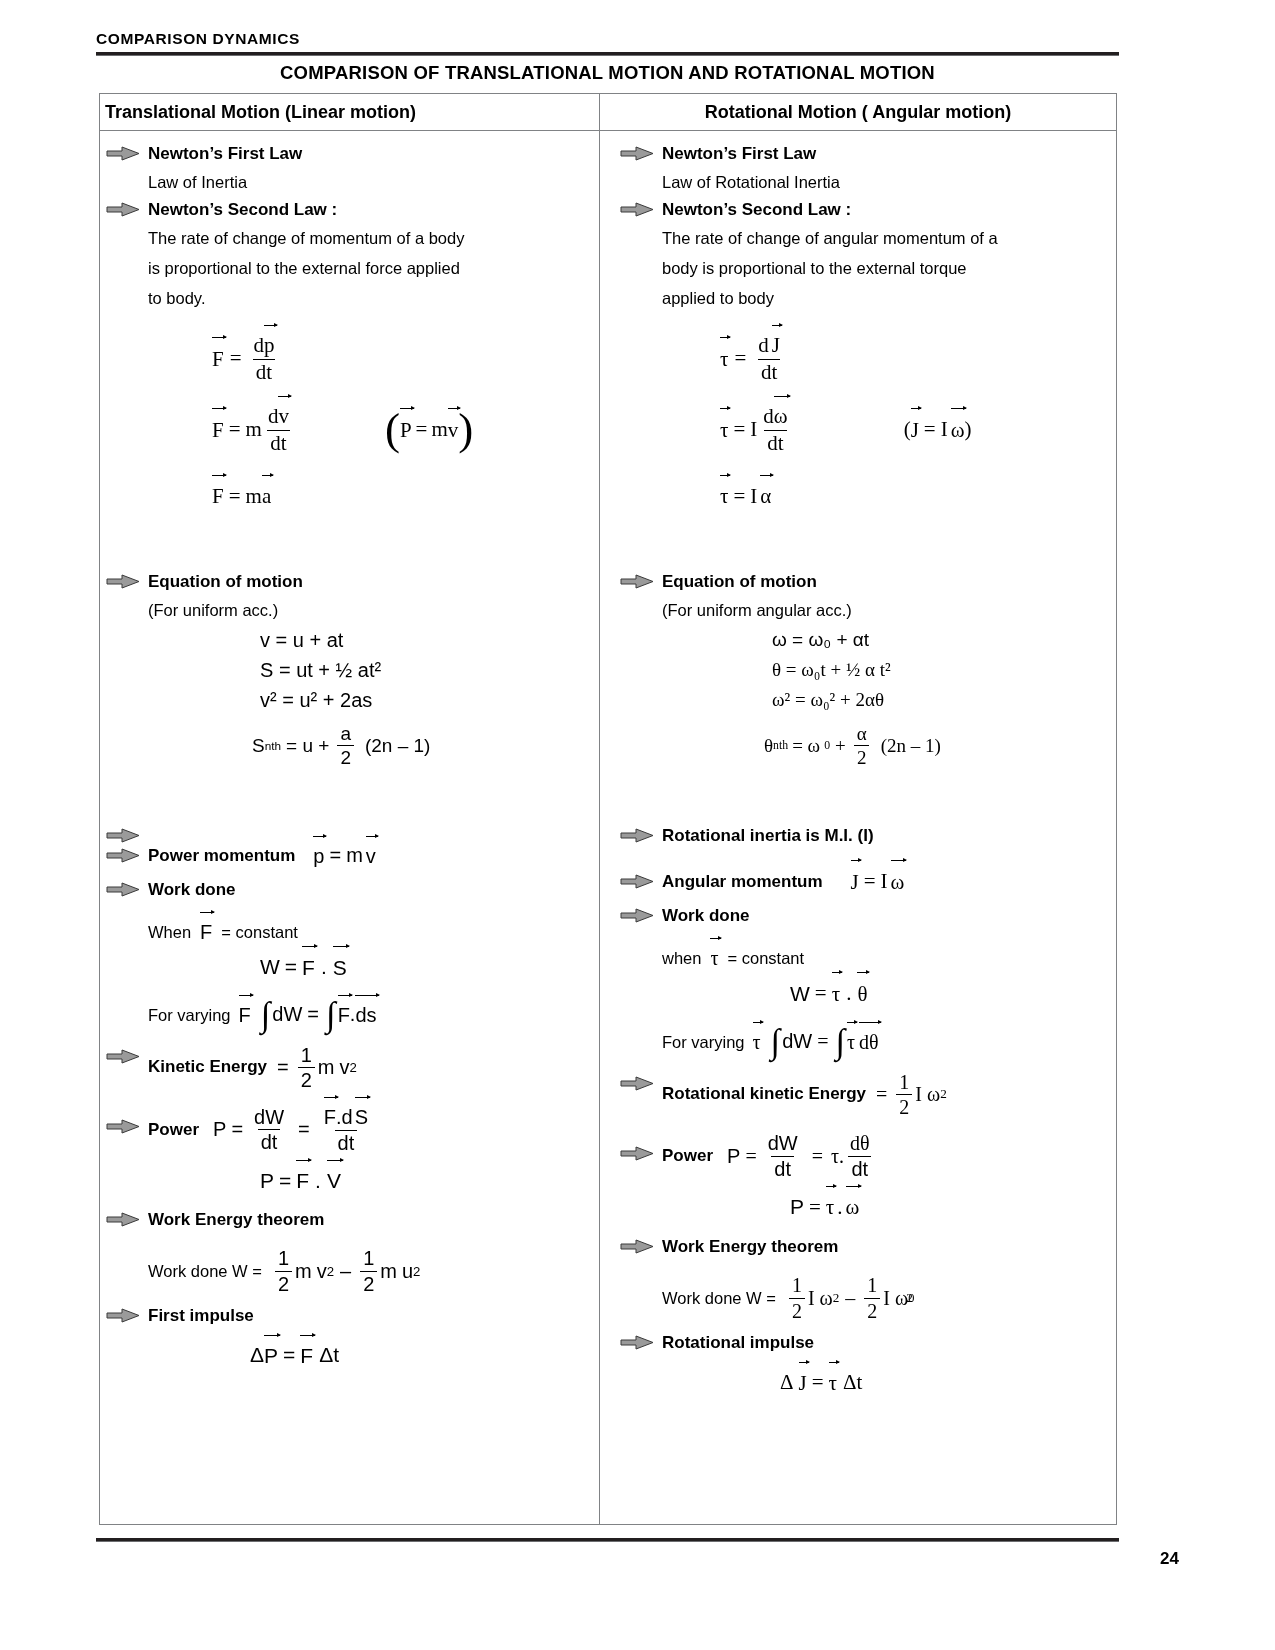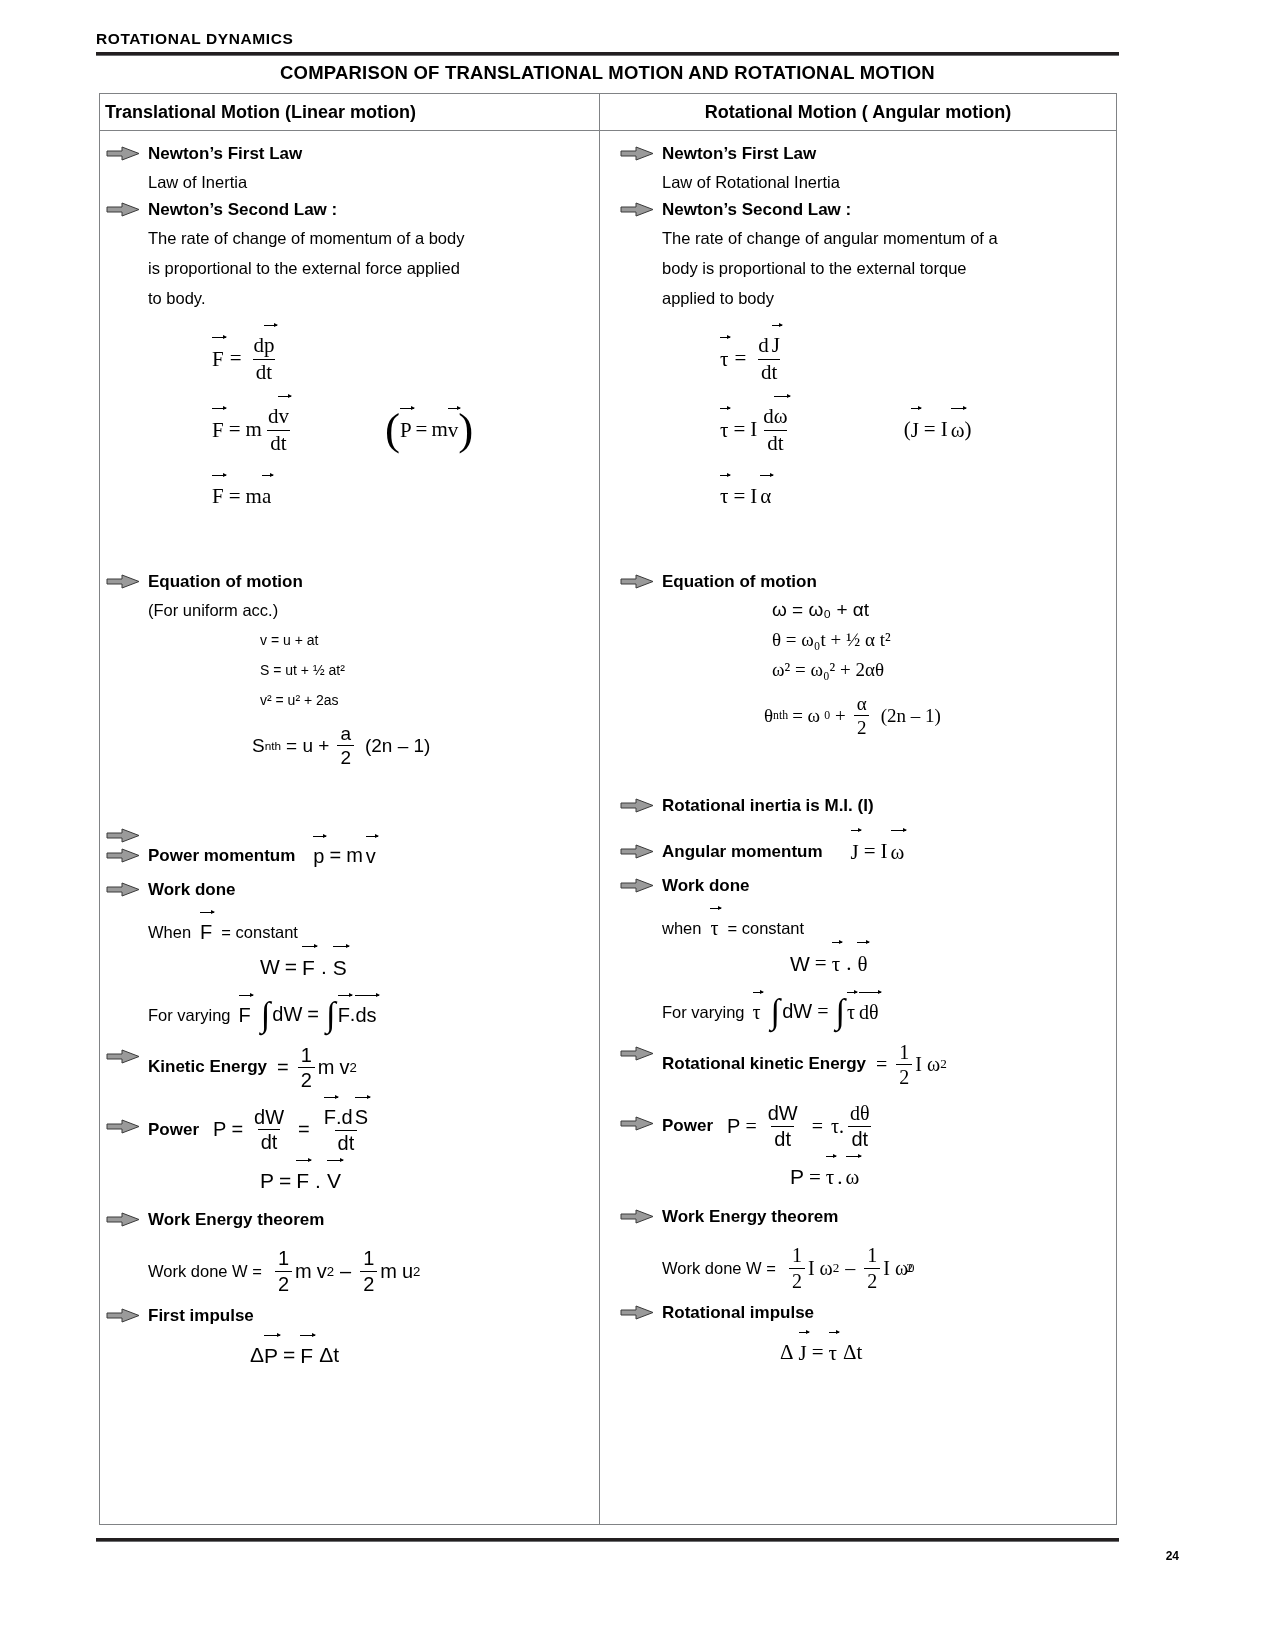--- a/index.html
+++ b/index.html
@@ -48,21 +48,21 @@
     top: 1538px;
     width: 1023px;
     height: 0;
     border-top: 3px solid #231f20;
     border-bottom: 1px solid #6d6e71;
   }
   .page-number {
     position: absolute;
     right: 96px;
     top: 1549px;
-    font-size: 12px;
+    font-size: 17px;
     font-weight: bold;
   }
 
   
   .table-title {
     position: absolute;
     left: 96px;
     top: 62px;
     width: 1023px;
     text-align: center;
@@ -129,21 +129,21 @@
     font-size: 17px;
     font-weight: bold;
     line-height: 26px;
   }
   .txt {
     font-size: 16.5px;
     line-height: 30px;
   }
   .sub {
     padding-left: 48px;
-    font-size: 14px;
+    font-size: 20px;
     line-height: 30px;
   }
   .spacer-8  { height: 8px; }
   .spacer-14 { height: 14px; }
   .spacer-20 { height: 20px; }
   .spacer-28 { height: 28px; }
   .spacer-40 { height: 40px; }
 
   
   .math {
@@ -210,21 +210,21 @@
   .inlinepair { display: flex; align-items: center; }
   .gap-90 { width: 90px; }
   .gap-110 { width: 110px; }
   .nowrap { white-space: nowrap; }
 </style>
 </head>
 <body>
 
 <div class="page">
 
-  <div class="running-head">ROTATIONAL DYNAMICS</div>
+  <div class="running-head">COMPARISON DYNAMICS</div>
   <div class="rule-top"></div>
 
   <div class="table-title">COMPARISON OF TRANSLATIONAL MOTION AND ROTATIONAL MOTION</div>
 
   <div class="tbl">
 
     <div class="tbl-head">
       <div class="cell head-left">Translational Motion (Linear motion)</div>
       <div class="cell head-right">Rotational Motion ( Angular motion)</div>
     </div>
@@ -597,20 +597,21 @@
         </div>
 
         <div class="spacer-40"></div>
         <div class="spacer-20"></div>
 
         <div class="row" style="padding-left:62px">
           <svg class="arrow" viewBox="0 0 34 15" style="left:20px">
             <path d="M1 5 H16 V1 L33 7.5 L16 14 V10 H1 Z" fill="#9a9a9a" stroke="#3a3a3a" stroke-width="1"></path>
           </svg>
           <div class="hdg">Equation of motion</div>
+          <div class="txt">(For uniform angular acc.)</div>
         </div>
         <div class="sub" style="padding-left:172px;font-family:Liberation Sans, sans-serif;font-size:19px">ω = ω₀ + αt</div>
         <div class="sub" style="padding-left:172px;font-family:'Liberation Serif',serif;font-size:19px">θ = ω₀t + ½ α t²</div>
         <div class="sub" style="padding-left:172px;font-family:'Liberation Serif',serif;font-size:19px">ω² = ω₀² + 2αθ</div>
 
         <div class="spacer-8"></div>
 
         <div style="padding-left:164px">
           <span class="math" style="font-size:19px">
             <span>θ</span>

